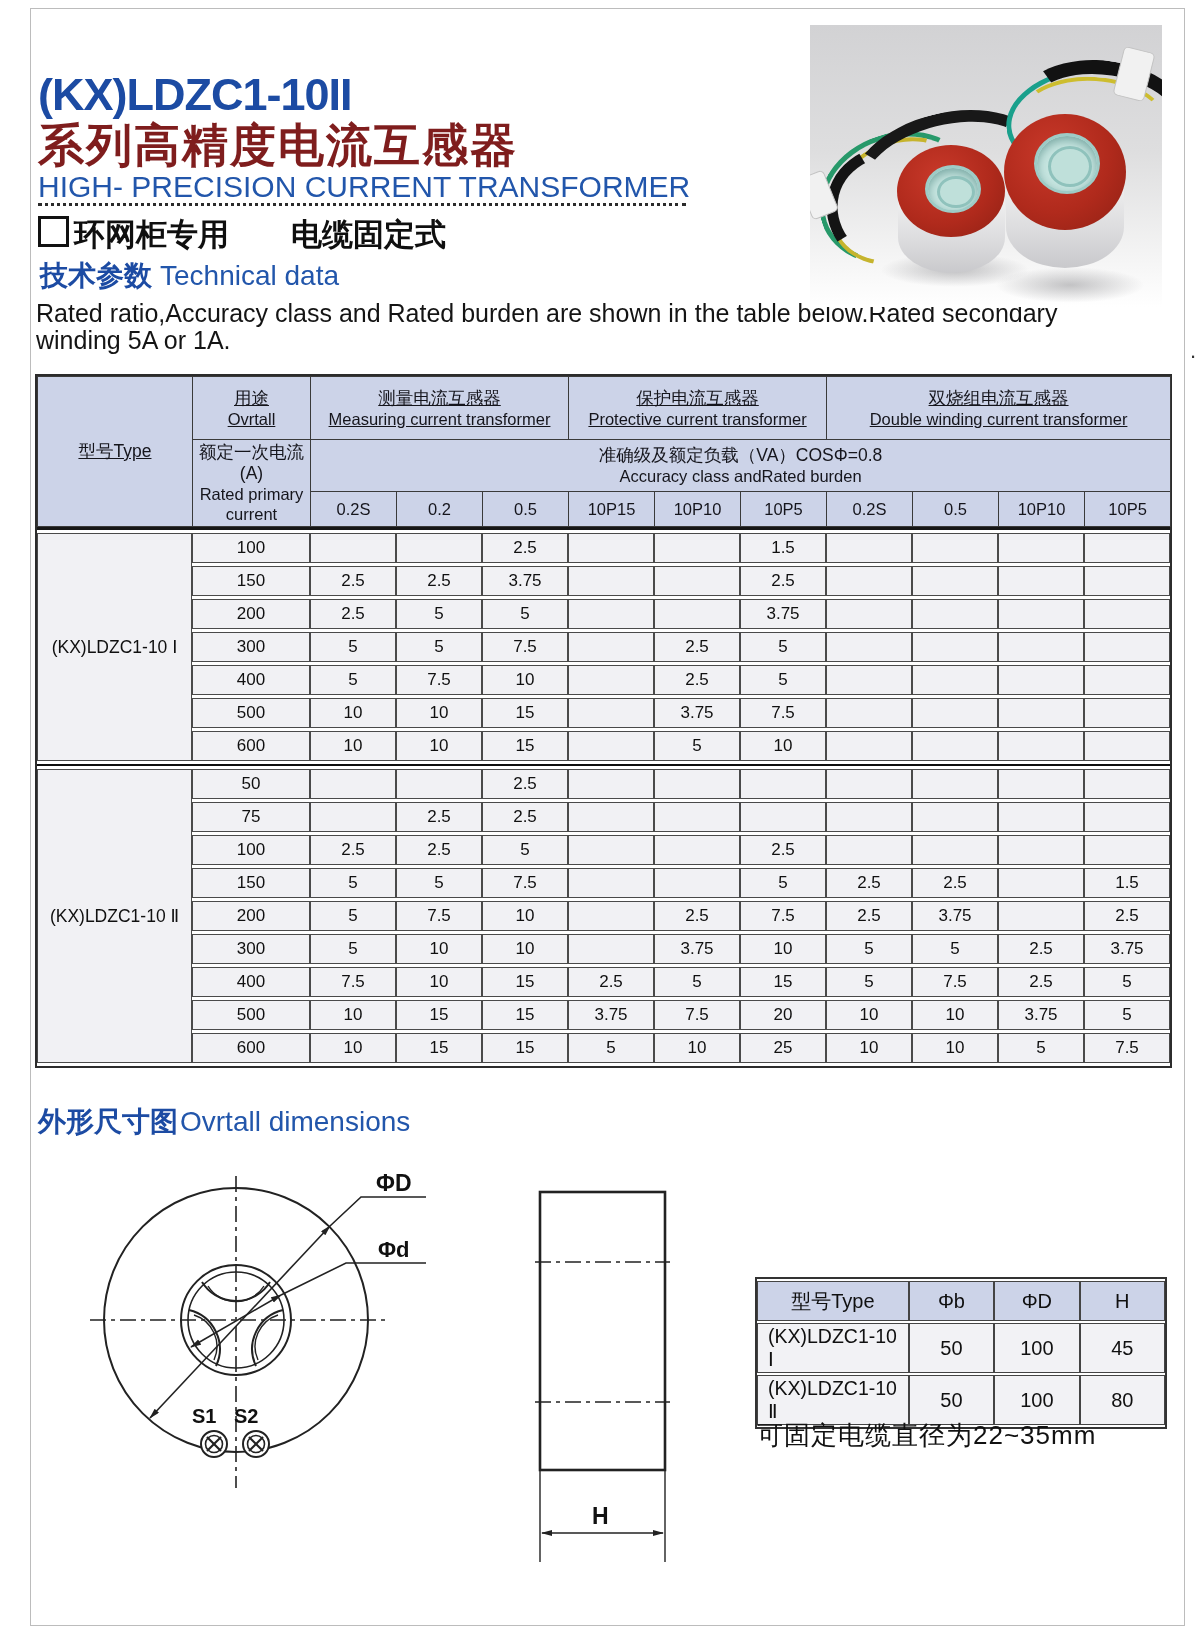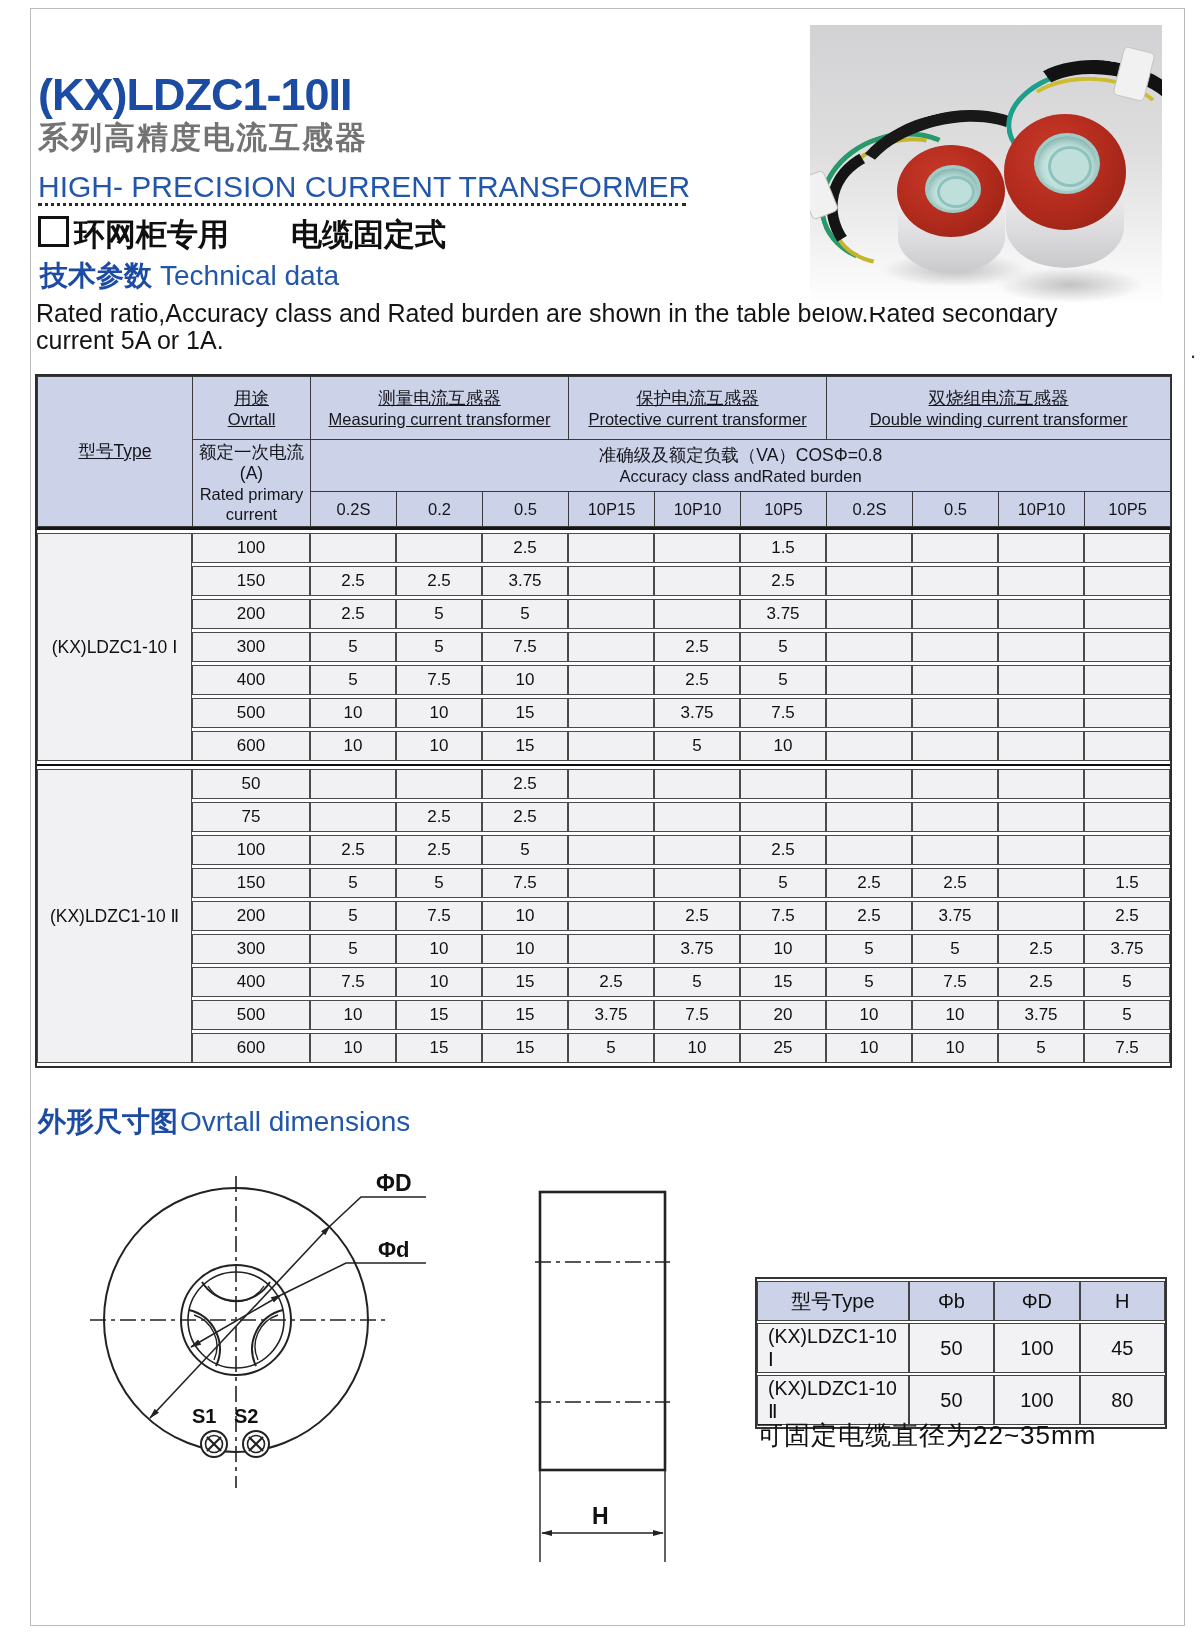--- a/index.html
+++ b/index.html
@@ -6,21 +6,21 @@
   #page{
     position:relative;width:1200px;height:1640px;background:#ffffff;overflow:hidden;
     font-family:"Liberation Sans","DejaVu Sans",sans-serif;color:#1a1a1a;
   }
   .abs{position:absolute;}
   #page-frame{left:30px;top:8px;width:1153px;height:1616px;border:1px solid #bcbcbc;}
 
   
   .model-title{left:38px;font-size:45px;font-weight:800;letter-spacing:-1px;color:#1c4ba3;line-height:1;}
   #model1{top:24px;} #model2{top:72px;}
-  #series-cn{left:38px;top:122px;font-size:31px;font-weight:800;color:#737373;letter-spacing:2px;line-height:1;}
+  #series-cn{left:38px;top:122px;font-size:46px;font-weight:800;color:#7f1d1d;letter-spacing:2px;line-height:1;}
   #series-en{left:38px;top:172px;font-size:30px;color:#2256ab;letter-spacing:0px;line-height:1;}
   #dotted-sep{left:38px;top:203px;width:648px;height:0;border-bottom:3px dotted #2b2b2b;}
   #usage-line{left:38px;top:214px;font-size:31px;font-weight:800;color:#0f0f0f;}
   #usage-line .box{display:inline-block;width:25px;height:25px;border:3px solid #111;vertical-align:-2px;margin-right:5px;}
   #usage-line .gap{display:inline-block;width:62px;}
   #tech-heading{left:40px;top:257px;font-size:28px;color:#1c4ba3;}
   #tech-heading .cn{font-weight:800;}
   #tech-heading .en{font-weight:400;color:#2256ab;margin-left:8px;}
   #desc-block{left:36px;top:300px;font-size:25px;line-height:27px;color:#141414;}
   #desc-block .cn{font-size:26px;}
@@ -80,21 +80,21 @@
   <div class="abs" id="series-en">HIGH- PRECISION CURRENT TRANSFORMER</div>
   <div class="abs" id="dotted-sep"></div>
   <div class="abs" id="usage-line">
     <span class="box"></span><span>环网柜专用</span><span class="gap"></span><span>电缆固定式</span>
   </div>
   <div class="abs" id="tech-heading">
     <span class="cn">技术参数</span><span class="en">Technical data</span>
   </div>
   <div class="abs" id="desc-block">
     <div>Rated ratio,Accuracy class and Rated burden are shown in the table below.Rated secondary</div>
-    <div>current 5A or 1A.</div>
+    <div>winding 5A or 1A.</div>
   </div>
   <div class="abs" id="stray-dot">.</div>
 
   <div class="abs" id="photo">
     <div class="ph shadow" style="left:70px;top:228px;width:150px;height:34px;"></div>
     <div class="ph shadow" style="left:185px;top:242px;width:150px;height:36px;"></div>
 
     <div class="ph wire" style="left:8px;top:108px;width:150px;height:120px;border-width:5px;border-left-color:#27996a;border-top-color:#27996a;transform:rotate(-18deg);"></div>
     <div class="ph wire" style="left:16px;top:116px;width:140px;height:112px;border-width:4px;border-left-color:#c6b42d;border-top-color:#c6b42d;transform:rotate(-30deg);"></div>
     <div class="ph wire" style="left:40px;top:88px;width:170px;height:90px;border-width:12px;border-top-color:#181818;transform:rotate(-14deg);"></div>

